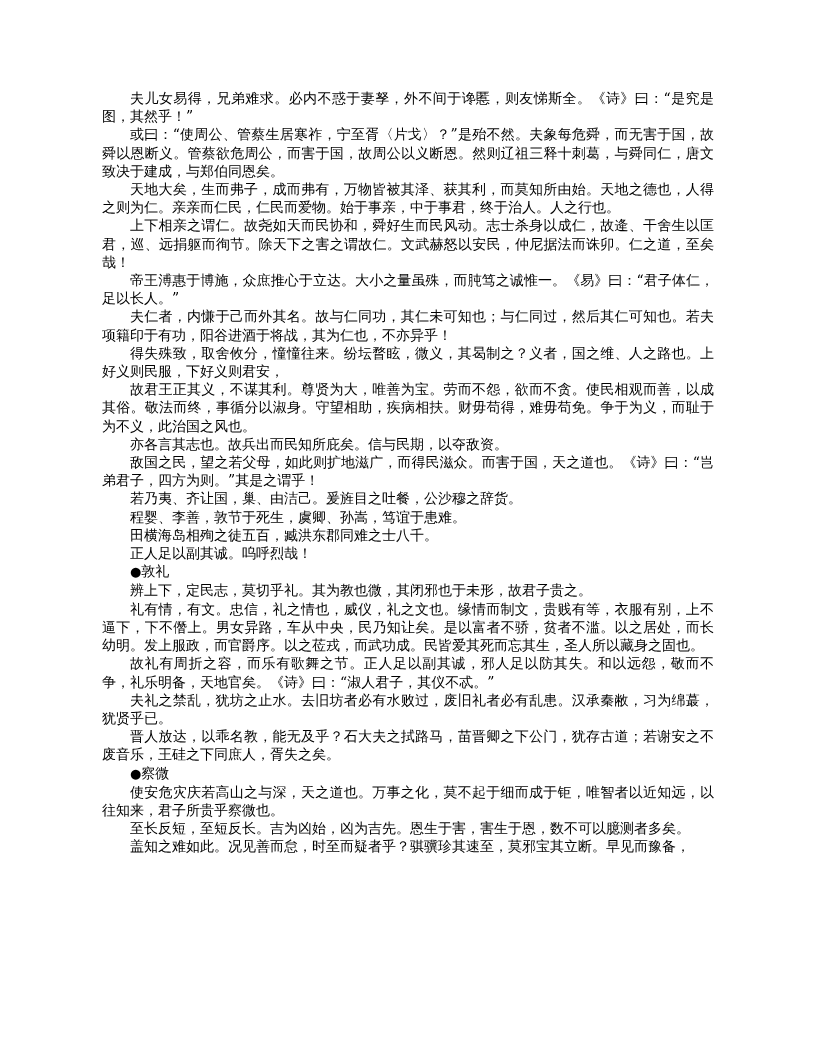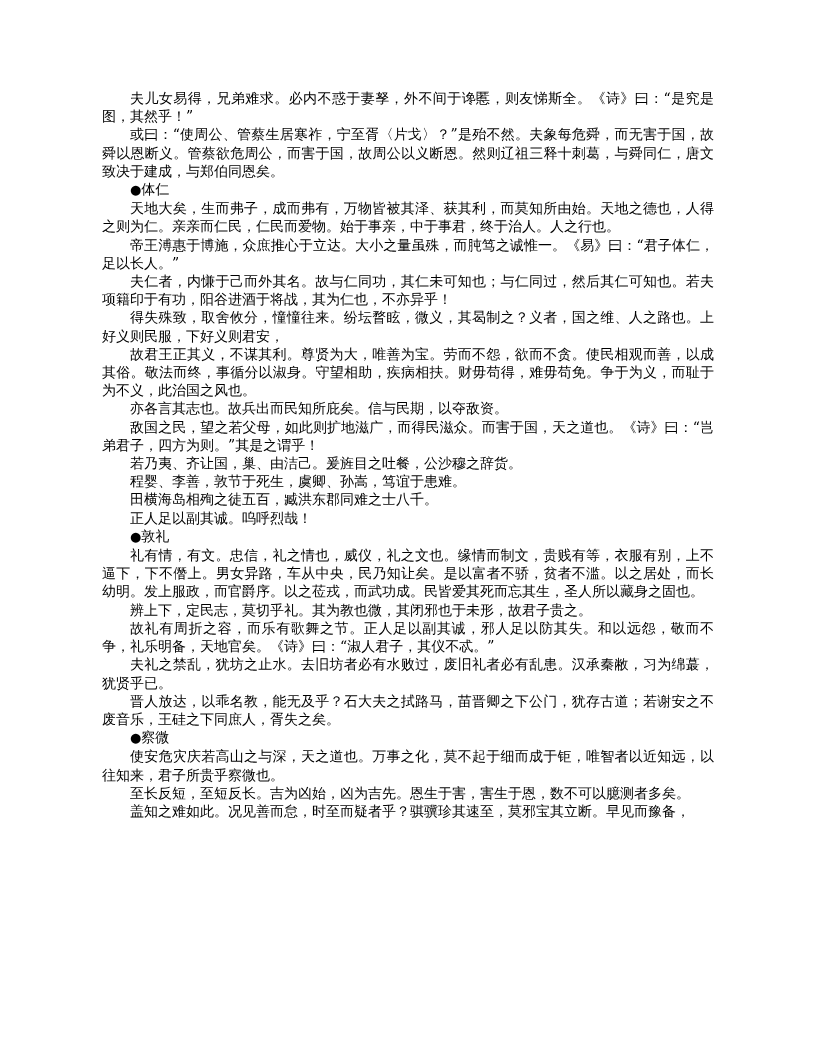--- a/index.html
+++ b/index.html
@@ -35,35 +35,35 @@
     font-size: 13px;
   }
 </style>
 </head>
 <body>
 
 <div class="page">
   <div class="doc">
       <p class="block paragraph">夫儿女易得，兄弟难求。必内不惑于妻孥，外不间于谗慝，则友悌斯全。《诗》曰：“是究是图，其然乎！”</p>
       <p class="block paragraph">或曰：“使周公、管蔡生居寒祚，宁至胥〈片戈〉？”是殆不然。夫象每危舜，而无害于国，故舜以恩断义。管蔡欲危周公，而害于国，故周公以义断恩。然则辽祖三释十刺葛，与舜同仁，唐文致决于建成，与郑伯同恩矣。</p>
-      <p class="block heading"><span class="bullet">●</span><span>体仁</span></p>
       <p class="block paragraph">天地大矣，生而弗子，成而弗有，万物皆被其泽、获其利，而莫知所由始。天地之德也，人得之则为仁。亲亲而仁民，仁民而爱物。始于事亲，中于事君，终于治人。人之行也。</p>
+      <p class="block paragraph">上下相亲之谓仁。故尧如天而民协和，舜好生而民风动。志士杀身以成仁，故逄、干舍生以匡君，巡、远捐躯而徇节。除天下之害之谓故仁。文武赫怒以安民，仲尼据法而诛卯。仁之道，至矣哉！</p>
       <p class="block paragraph">帝王溥惠于博施，众庶推心于立达。大小之量虽殊，而肫笃之诚惟一。《易》曰：“君子体仁，足以长人。”</p>
       <p class="block paragraph">夫仁者，内慊于己而外其名。故与仁同功，其仁未可知也；与仁同过，然后其仁可知也。若夫项籍印于有功，阳谷进酒于将战，其为仁也，不亦异乎！</p>
       <p class="block paragraph">得失殊致，取舍攸分，憧憧往来。纷坛瞀眩，微义，其曷制之？义者，国之维、人之路也。上好义则民服，下好义则君安，</p>
       <p class="block paragraph">故君王正其义，不谋其利。尊贤为大，唯善为宝。劳而不怨，欲而不贪。使民相观而善，以成其俗。敬法而终，事循分以淑身。守望相助，疾病相扶。财毋苟得，难毋苟免。争于为义，而耻于为不义，此治国之风也。</p>
       <p class="block paragraph">亦各言其志也。故兵出而民知所庇矣。信与民期，以夺敌资。</p>
       <p class="block paragraph">敌国之民，望之若父母，如此则扩地滋广，而得民滋众。而害于国，天之道也。《诗》曰：“岂弟君子，四方为则。”其是之谓乎！</p>
       <p class="block paragraph">若乃夷、齐让国，巢、由洁己。爰旌目之吐餐，公沙穆之辞货。</p>
       <p class="block paragraph">程婴、李善，敦节于死生，虞卿、孙嵩，笃谊于患难。</p>
       <p class="block paragraph">田横海岛相殉之徒五百，臧洪东郡同难之士八千。</p>
       <p class="block paragraph">正人足以副其诚。呜呼烈哉！</p>
       <p class="block heading"><span class="bullet">●</span><span>敦礼</span></p>
+      <p class="block paragraph">辨上下，定民志，莫切乎礼。其为教也微，其闭邪也于未形，故君子贵之。</p>
       <p class="block paragraph">礼有情，有文。忠信，礼之情也，威仪，礼之文也。缘情而制文，贵贱有等，衣服有别，上不逼下，下不僭上。男女异路，车从中央，民乃知让矣。是以富者不骄，贫者不滥。以之居处，而长幼明。发上服政，而官爵序。以之莅戎，而武功成。民皆爱其死而忘其生，圣人所以藏身之固也。</p>
-      <p class="block paragraph">辨上下，定民志，莫切乎礼。其为教也微，其闭邪也于未形，故君子贵之。</p>
       <p class="block paragraph">故礼有周折之容，而乐有歌舞之节。正人足以副其诚，邪人足以防其失。和以远怨，敬而不争，礼乐明备，天地官矣。《诗》曰：“淑人君子，其仪不忒。”</p>
       <p class="block paragraph">夫礼之禁乱，犹坊之止水。去旧坊者必有水败过，废旧礼者必有乱患。汉承秦敝，习为绵蕞，犹贤乎已。</p>
       <p class="block paragraph">晋人放达，以乖名教，能无及乎？石大夫之拭路马，苗晋卿之下公门，犹存古道；若谢安之不废音乐，王硅之下同庶人，胥失之矣。</p>
       <p class="block heading"><span class="bullet">●</span><span>察微</span></p>
       <p class="block paragraph">使安危灾庆若高山之与深，天之道也。万事之化，莫不起于细而成于钜，唯智者以近知远，以往知来，君子所贵乎察微也。</p>
       <p class="block paragraph">至长反短，至短反长。吉为凶始，凶为吉先。恩生于害，害生于恩，数不可以臆测者多矣。</p>
       <p class="block paragraph">盖知之难如此。况见善而怠，时至而疑者乎？骐骥珍其速至，莫邪宝其立断。早见而豫备，</p>
     </div>
 </div>
 

